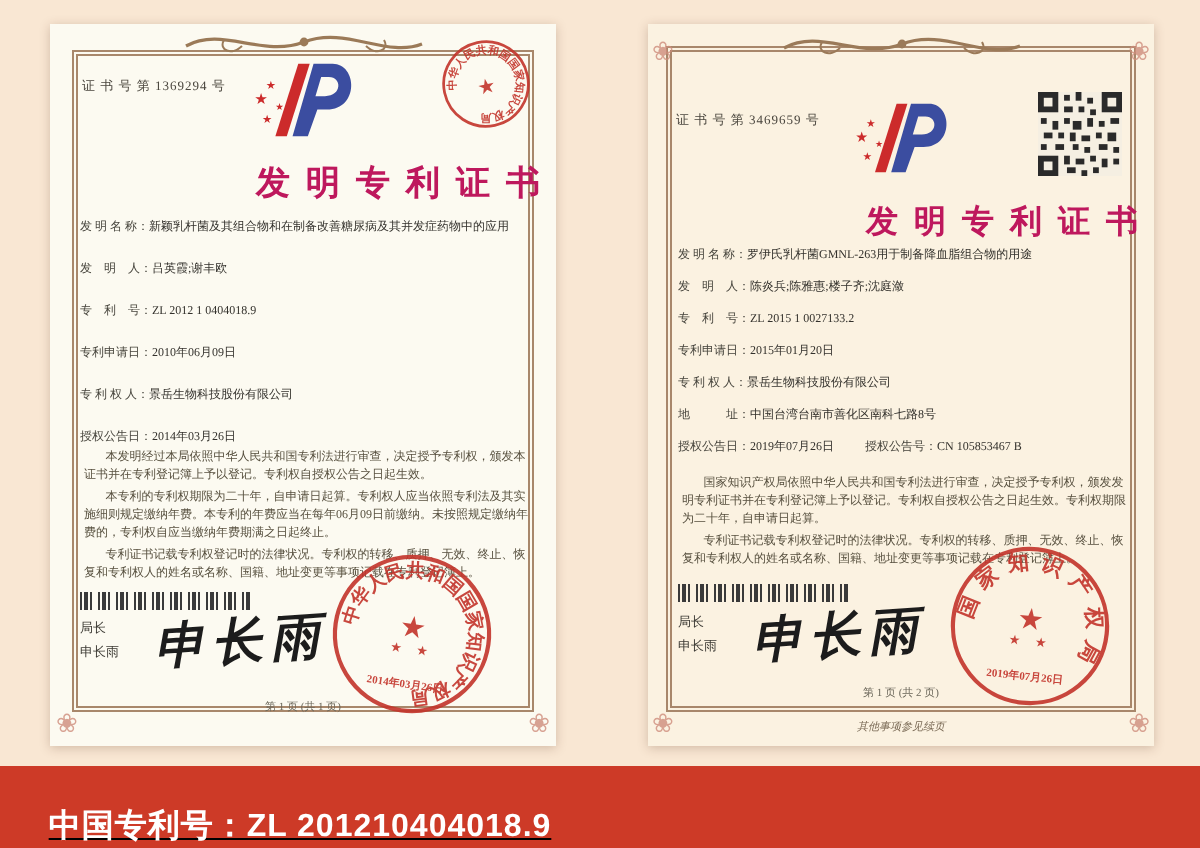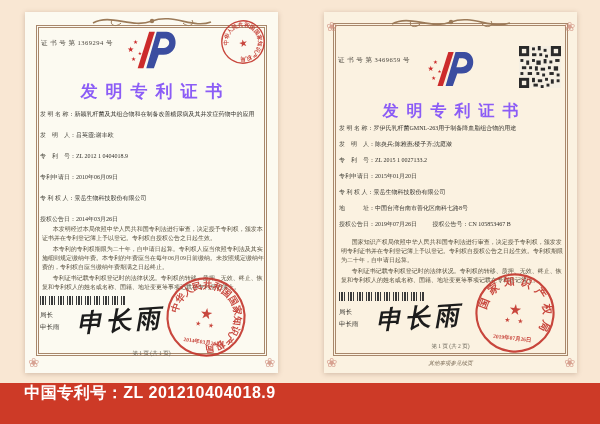--- a/index.html
+++ b/index.html
@@ -12,21 +12,21 @@
   .cert-right{left:324px;background:#fbf2e1;}
   .frame{position:absolute;border:3px double #a8876b;pointer-events:none;}
   .frame-left{left:11px;right:11px;top:13px;bottom:17px;}
   .frame-right{left:9px;right:9px;top:11px;bottom:17px;}
 
   .ornament{position:absolute;left:50%;transform:translateX(-50%);}
   .corner{position:absolute;font-size:13px;color:#cf8d7c;opacity:.8;line-height:1;font-family:"DejaVu Sans",sans-serif;}
 
   .certno{position:absolute;font-size:6.5px;color:#4a463e;letter-spacing:.5px;}
   .logo{position:absolute;left:50%;transform:translateX(-50%);}
-  .cert-title{position:absolute;left:0;right:0;text-align:center;font-weight:bold;color:#8b5cf6;
+  .cert-title{position:absolute;left:0;right:0;text-align:right;font-weight:bold;color:#be185d;
     font-size:17px;letter-spacing:8px;text-indent:8px;}
 
   .fields{position:absolute;}
   .frow{color:#3c3a34;}
   .cert-left .frow{font-size:6px;margin-bottom:13.5px;line-height:1.25;}
   .cert-right .frow{font-size:6px;margin-bottom:8.5px;line-height:1.25;}
   .flabel{color:#46443c;}
   .fvalue{color:#33312c;}
   .inline-gap{margin-left:14px;}
 
@@ -41,21 +41,21 @@
   .signature{position:absolute;font-size:25px;font-weight:bold;font-style:italic;color:#1c1c1c;
     transform:rotate(-4deg);letter-spacing:4px;white-space:nowrap;}
   .seal{position:absolute;opacity:.9;}
   .seal-date{position:absolute;left:0;right:0;text-align:center;font-size:5.5px;color:#c3342b;font-weight:bold;}
   .page-footer{position:absolute;left:0;right:0;text-align:center;font-size:5.5px;color:#6b675a;}
   .footer-note{position:absolute;left:0;right:0;text-align:center;font-size:5.5px;color:#7a6a55;font-style:italic;}
   .qr{position:absolute;}
 
   
   .banner{position:absolute;left:0;right:0;top:383px;bottom:0;background:#cd3a27;display:flex;}
-  .banner-cell{width:50%;display:flex;align-items:flex-start;justify-content:center;}
+  .banner-cell{width:50%;display:flex;align-items:flex-end;justify-content:center;text-decoration:underline;}
   .banner-text{color:#ffffff;font-family:"Liberation Sans",sans-serif;font-weight:bold;font-size:16px;letter-spacing:.5px;}
 </style>
 </head>
 <body>
 
 <div class="stage">
 
   <div class="cert cert-left">
     <div class="frame frame-left"></div>
 

